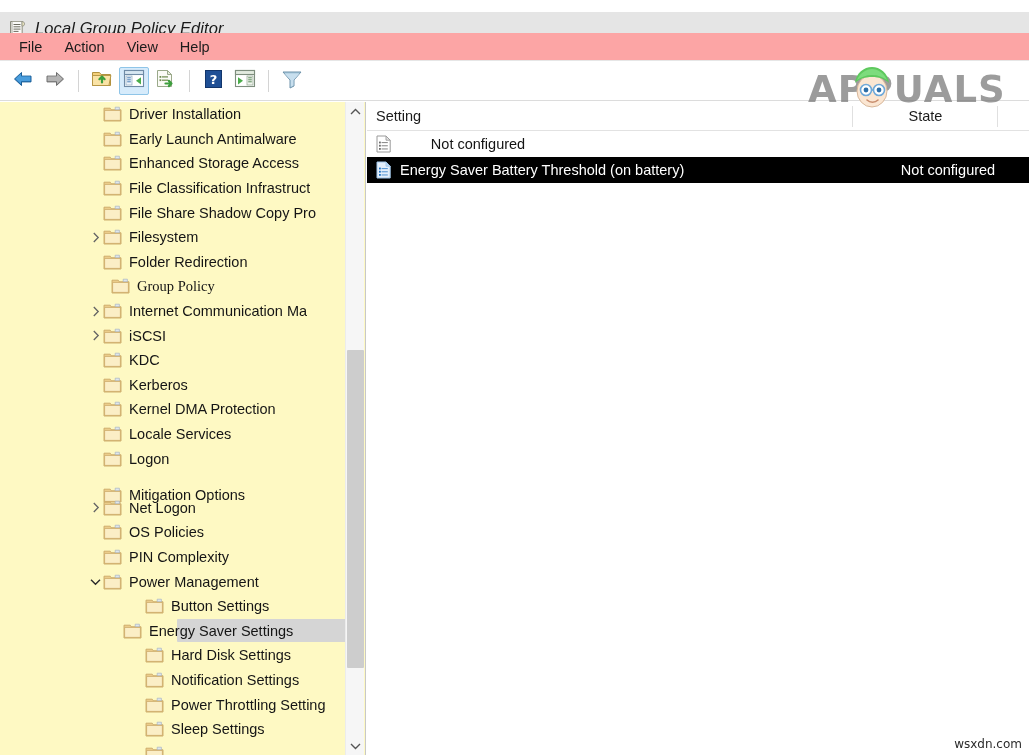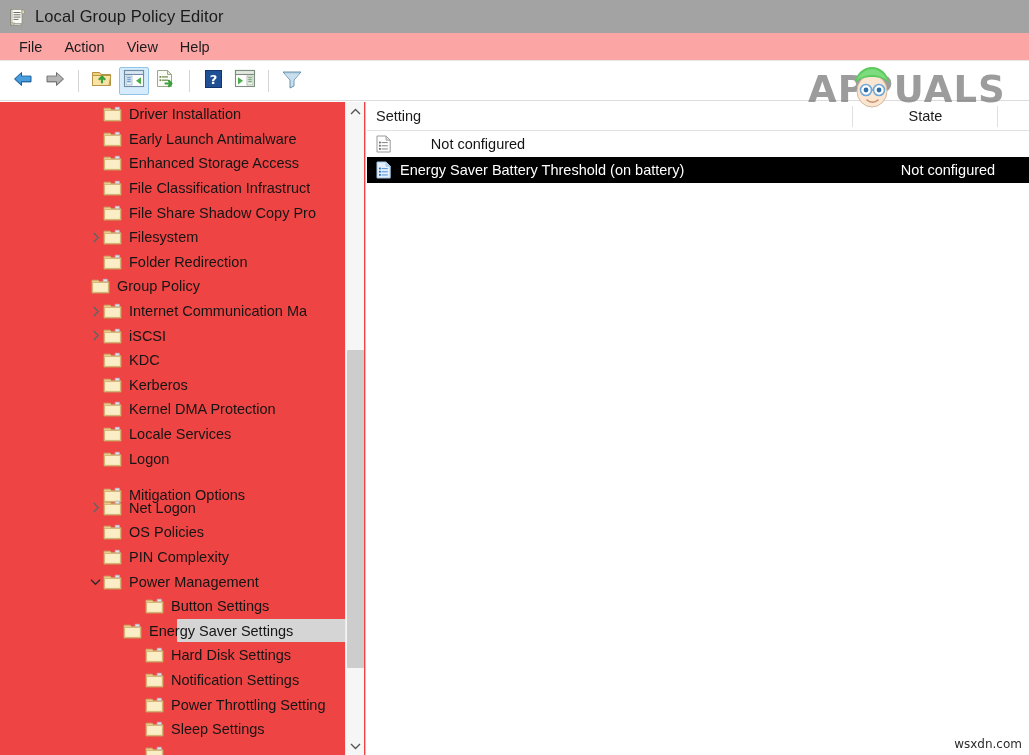--- a/index.html
+++ b/index.html
@@ -10,24 +10,25 @@
     overflow: hidden;
   }
   #app {
     position: relative;
     width: 1029px; height: 755px;
     background: #ffffff;
   }
 
   
   .titlebar {
-    position: absolute; left: 0; top: 0; width: 1029px; height: 33px;
-    background: #a3a3a3;
+    position: absolute; left: 0; top: 12px; width: 1029px; height: 33px;
+    background: #e5e5e5;
     display: flex; align-items: center;
     padding-left: 6px;
+    font-style: italic;
   }
   .titlebar .tb-icon { width: 22px; height: 22px; position: relative; flex: 0 0 auto; margin-right: 7px; }
   .titlebar .tb-title {
     font-size: 16.5px; color: #1a1a1a; letter-spacing: .1px;
     white-space: nowrap;
   }
 
   
   .menubar {
     position: absolute; left: 0; top: 33px; width: 1029px; height: 28px;
@@ -58,21 +59,21 @@
   }
   .tb-btn.active { background: #d6ebfb; border-color: #8fc5e8; }
   .tb-sep {
     width: 1px; height: 22px; background: #d4d4d4; margin: 0 7px; flex: 0 0 auto;
   }
 
   
   .tree-pane {
     position: absolute; left: 0; top: 102px;
     width: 366px; height: 653px;
-    background: #ef4444;
+    background: #fef9c3;
     border-right: 1px solid #c8c8c8;
     overflow: hidden;
   }
   .tree-inner {
     position: absolute; left: 0; top: 0; width: 345px; height: 653px;
     overflow: hidden;
   }
   .tree-row {
     height: 24.6px;
     display: flex; align-items: center;
@@ -367,21 +368,21 @@
             <span class="chev"></span>
             <span class="folder"><svg width="19" height="16" viewBox="0 0 19 16">
                 <path d="M1 2.2h6.2l1.2 1.6H18V15H1z" fill="#efd08f" stroke="#c9a765" stroke-width=".9"></path>
                 <path d="M12.2 1.2h4.2v2.6h-4.2z" fill="#dfe6ee" stroke="#a9b4c2" stroke-width=".7"></path>
                 <path d="M1.6 4.4h15.8V14.4H1.6z" fill="#fbeec6" stroke="#c9a765" stroke-width=".8"></path>
               </svg></span>
             <span class="lbl">Folder Redirection</span>
           </div>
         </div>
         <div class="tree-row">
-          <div class="fg" style="padding-left: 76px;">
+          <div class="fg" style="padding-left: 96px; font-family: Liberation Serif, serif;">
             <span class="chev"></span>
             <span class="folder"><svg width="19" height="16" viewBox="0 0 19 16">
                 <path d="M1 2.2h6.2l1.2 1.6H18V15H1z" fill="#efd08f" stroke="#c9a765" stroke-width=".9"></path>
                 <path d="M12.2 1.2h4.2v2.6h-4.2z" fill="#dfe6ee" stroke="#a9b4c2" stroke-width=".7"></path>
                 <path d="M1.6 4.4h15.8V14.4H1.6z" fill="#fbeec6" stroke="#c9a765" stroke-width=".8"></path>
               </svg></span>
             <span class="lbl">Group Policy</span>
           </div>
         </div>
         <div class="tree-row">

